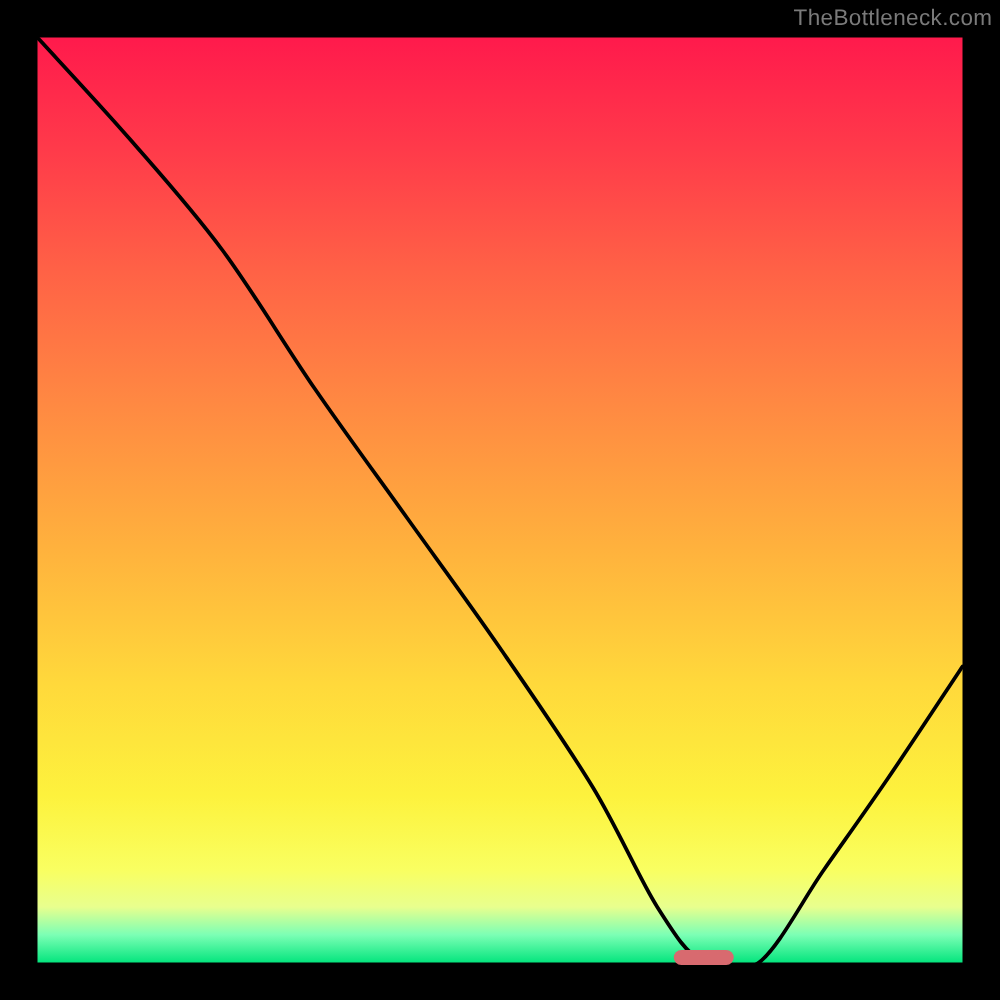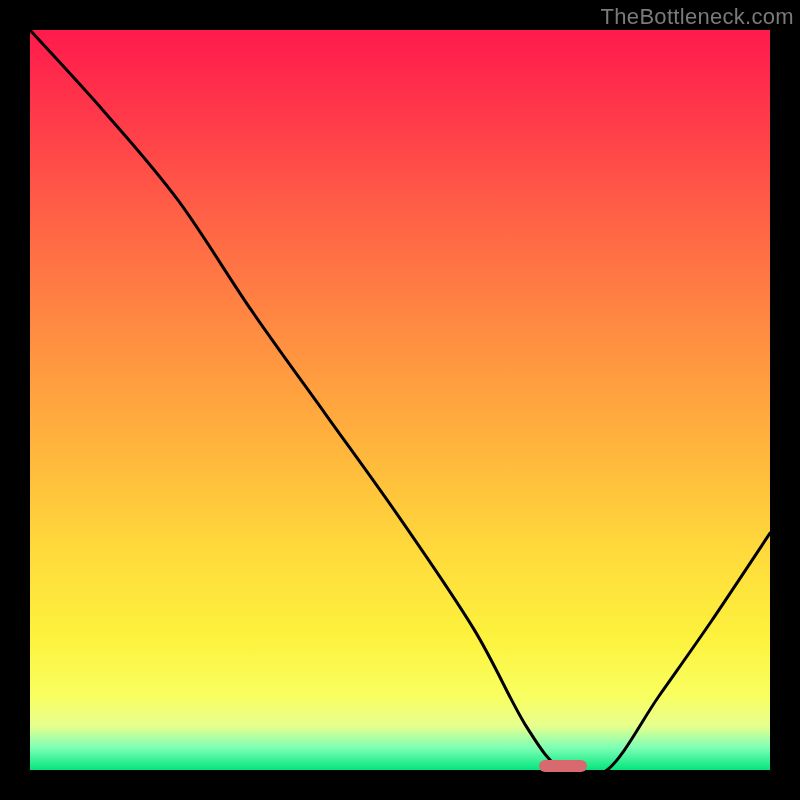--- a/index.html
+++ b/index.html
@@ -38,21 +38,21 @@
       #e8ff8e 94%,
       #7cffb5 97%,
       #05e57e 100%
     );
   }
   .watermark {
     position: absolute;
     top: 4px;
     right: 6px;
     color: #7a7a7a;
-    font-size: 22px;
+    font-size: 18px;
     font-weight: 500;
     letter-spacing: 0.3px;
     user-select: none;
   }
   svg.curve {
     position: absolute;
     left: 0;
     top: 0;
     width: 740px;
     height: 740px;

